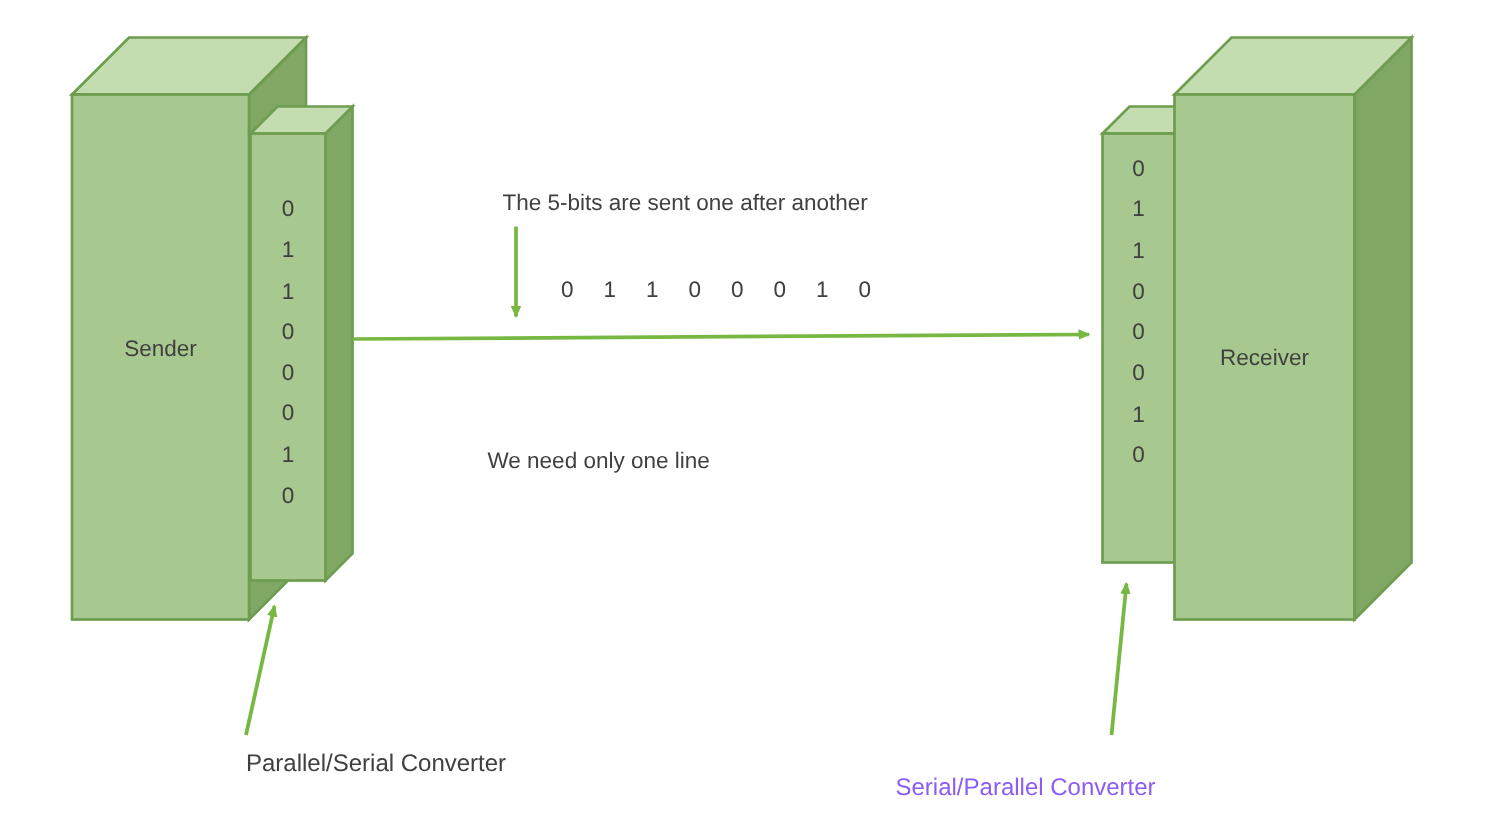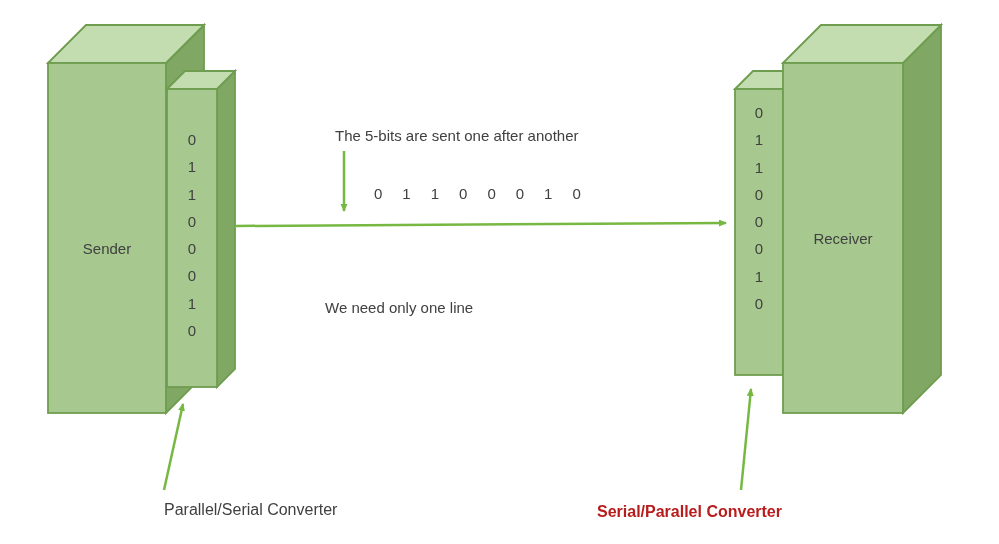--- a/index.html
+++ b/index.html
@@ -76,21 +76,21 @@
 
     <line x1="235" y1="226" x2="726" y2="223" stroke-width="2.5" marker-end="url(#arrowhead)" stroke="#77b843"></line>
 
     <line x1="344" y1="151" x2="344" y2="211" stroke-width="2.5" marker-end="url(#arrowhead)" stroke="#77b843"></line>
 
     <line x1="164" y1="490" x2="183" y2="404" stroke-width="2.5" marker-end="url(#arrowhead)" stroke="#77b843"></line>
 
     <line x1="741" y1="490" x2="751" y2="389" stroke-width="2.5" marker-end="url(#arrowhead)" stroke="#77b843"></line>
   </svg>
 
-  <div class="overlay box-label" style="left: 48px; top: 73px; width: 118px; height: 350px; color: rgb(64, 64, 64);">Sender</div>
+  <div class="overlay box-label" style="left: 48px; top: 57px; width: 118px; height: 350px; color: rgb(64, 64, 64);">Sender</div>
 
   <div class="overlay box-label" style="left: 783px; top: 63px; width: 120px; height: 350px; color: rgb(64, 64, 64);">Receiver</div>
 
   <div class="overlay bits-col" style="left: 167px; top: 126px; width: 50px; color: rgb(64, 64, 64);">
     <span>0</span>
     <span>1</span>
     <span>1</span>
     <span>0</span>
     <span>0</span>
     <span>0</span>
@@ -119,15 +119,15 @@
     <span>0</span>
     <span>0</span>
     <span>1</span>
     <span>0</span>
   </div>
 
   <div class="overlay caption" style="left: 325px; top: 299px; color: rgb(64, 64, 64);">We need only one line</div>
 
   <div class="overlay conv-label" style="left: 164px; top: 501px; color: rgb(64, 64, 64);">Parallel/Serial Converter</div>
 
-  <div class="overlay conv-label" style="left: 597px; top: 503px; color: #b91c1c; font-weight: bold;">Serial/Parallel Converter</div>
+  <div class="overlay conv-label" style="left: 597px; top: 517px; color: #8b5cf6;">Serial/Parallel Converter</div>
 
 </div>
 
 </body></html>

